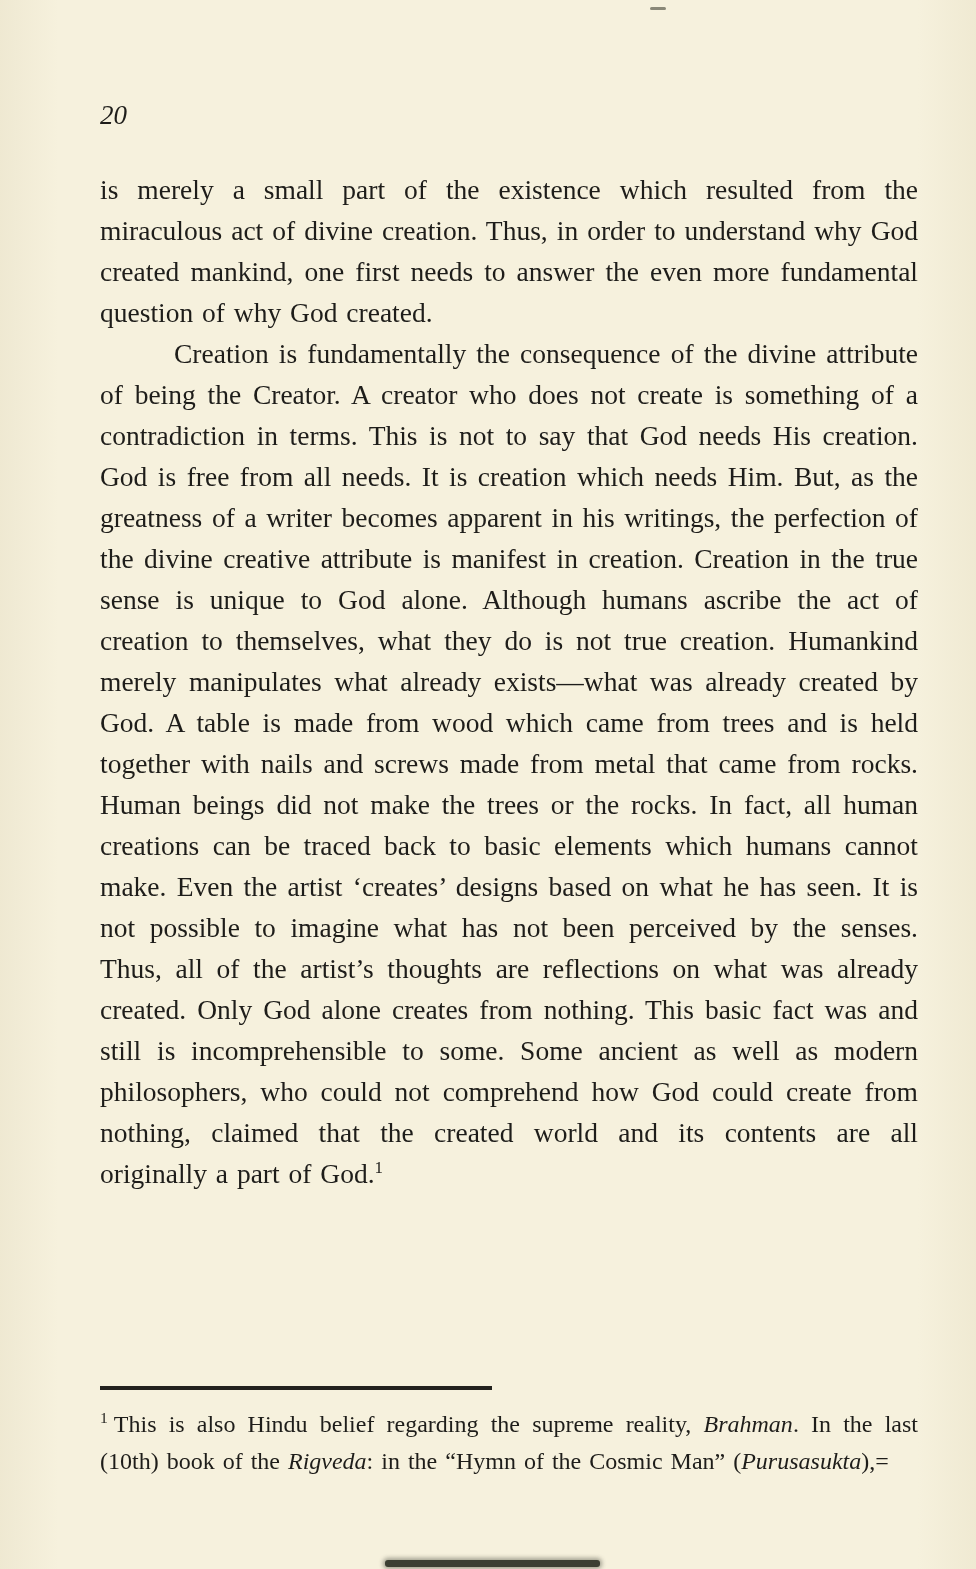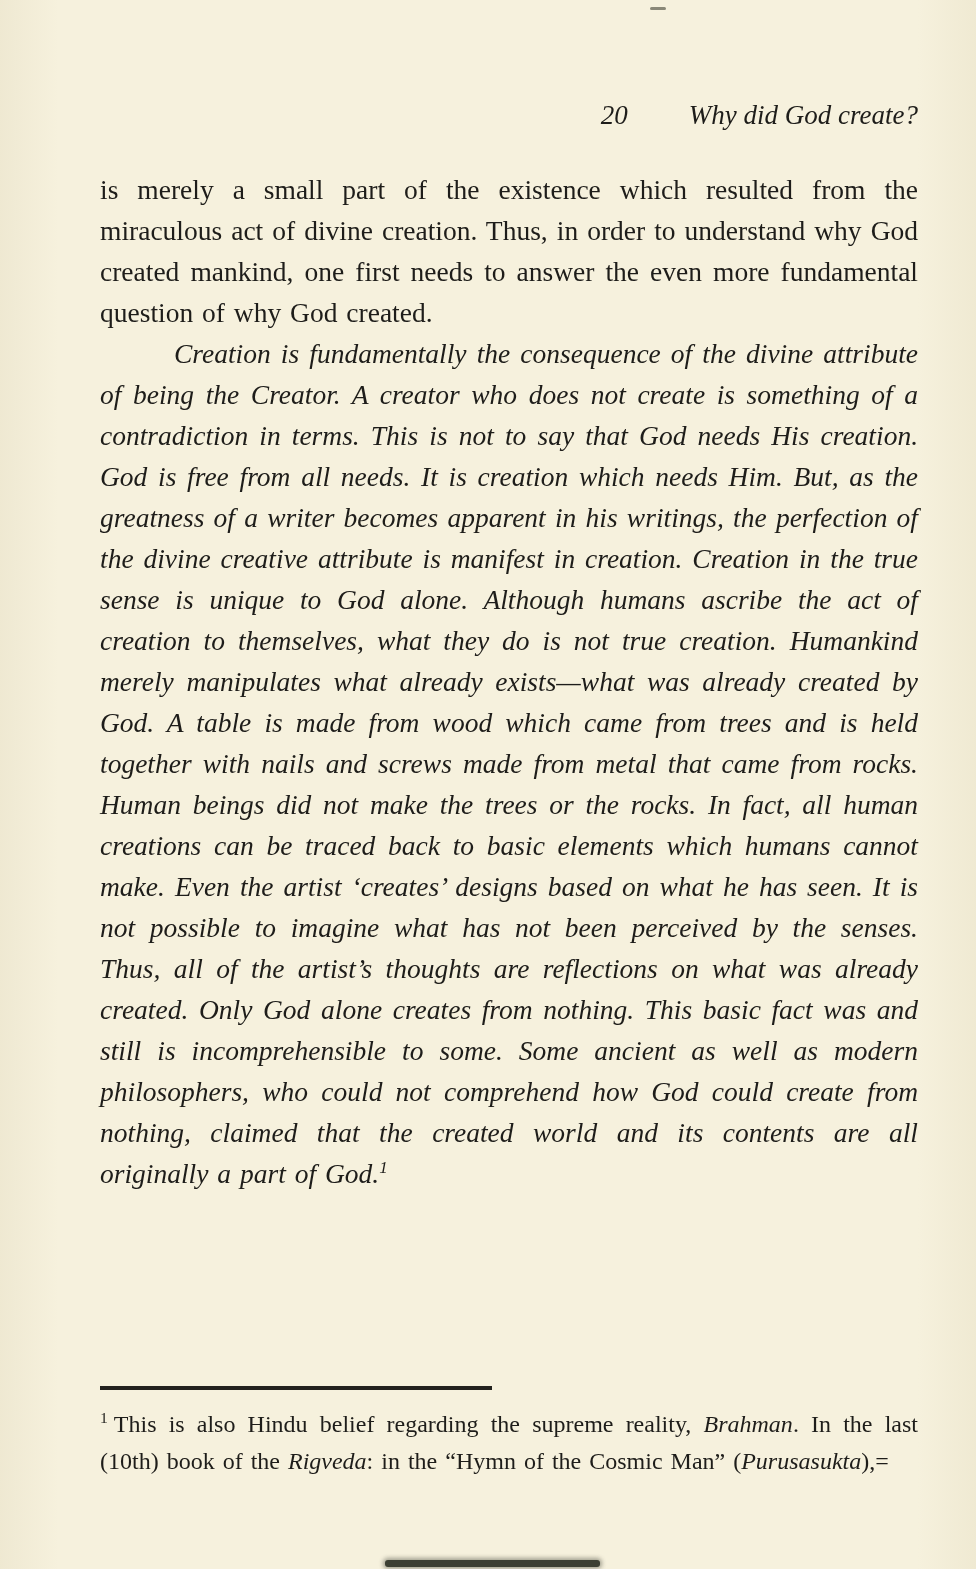--- a/index.html
+++ b/index.html
@@ -24,21 +24,20 @@
     background:
       linear-gradient(90deg, rgba(230,222,196,0.45) 0%, rgba(0,0,0,0) 6%, rgba(0,0,0,0) 94%, rgba(233,226,200,0.5) 100%),
       #f6f1dd;
   }
   .running-header {
     display: flex;
     align-items: baseline;
     font-style: italic;
     font-size: 27px;
     margin-bottom: 38px;
-    justify-content: flex-end;
   }
   .page-number {
     min-width: 88px;
     font-style: italic;
   }
   .running-title {
     font-style: italic;
   }
   p.body-text {
     font-size: 27.5px;
@@ -54,21 +53,20 @@
     font-family: "Liberation Sans", sans-serif;
     font-weight: bold;
     font-style: italic;
     font-size: 37px;
     letter-spacing: 0.5px;
     margin: 56px 0 30px 0;
     color: #181713;
   }
   p.indented {
     text-indent: 74px;
-    font-style: italic;
   }
   sup.footnote-ref {
     font-size: 0.62em;
     line-height: 0;
     vertical-align: super;
   }
   .footnote-block {
     position: absolute;
     left: 100px;
     right: 58px;
@@ -117,21 +115,20 @@
 </style>
 </head>
 <body>
 
 <div class="page">
 
   <div class="scan-mark-top"></div>
 
   <div class="running-header">
     <span class="page-number">20</span>
-    <span class="running-title">Why did God create?</span>
   </div>
 
   <p class="body-text continued">is merely a small part of the existence which resulted from the miraculous act of divine creation. Thus, in order to understand why God created mankind, one first needs to answer the even more fundamental question of why God created.</p>
 
 
   <p class="body-text indented"><span>Creation is fundamentally the consequence of the divine attribute of being the Creator. A creator who does not create is something of a contradiction in terms. This is not to say that God needs His creation. God is free from all needs. It is creation which needs Him. But, as the greatness of a writer becomes apparent in his writings, the perfection of the divine creative attribute is manifest in creation. Creation in the true sense is unique to God alone. Although humans ascribe the act of creation to themselves, what they do is not true creation. Humankind merely manipulates what already exists—what was already created by God. A table is made from wood which came from trees and is held together with nails and screws made from metal that came from rocks. Human beings did not make the trees or the rocks. In fact, all human creations can be traced back to basic elements which humans cannot make. Even the artist ‘creates’ designs based on what he has seen. It is not possible to imagine what has not been perceived by the senses. Thus, all of the artist’s thoughts are reflections on what was already created. Only God alone creates from nothing. This basic fact was and still is incomprehensible to some. Some ancient as well as modern philosophers, who could not comprehend how God could create from nothing, claimed that the created world and its contents are all originally a part of God.</span><sup class="footnote-ref">1</sup></p>
 
   <div class="footnote-block">
     <div class="footnote-rule"></div>
     <p class="footnote-text"><sup>1</sup><span>This is also Hindu belief regarding the supreme reality, </span><span class="italic">Brahman</span><span>. In the last (10th) book of the </span><span class="italic">Rigveda</span><span>: in the “Hymn of the Cosmic Man” (</span><span class="italic">Purusasukta</span><span>),=</span></p>

